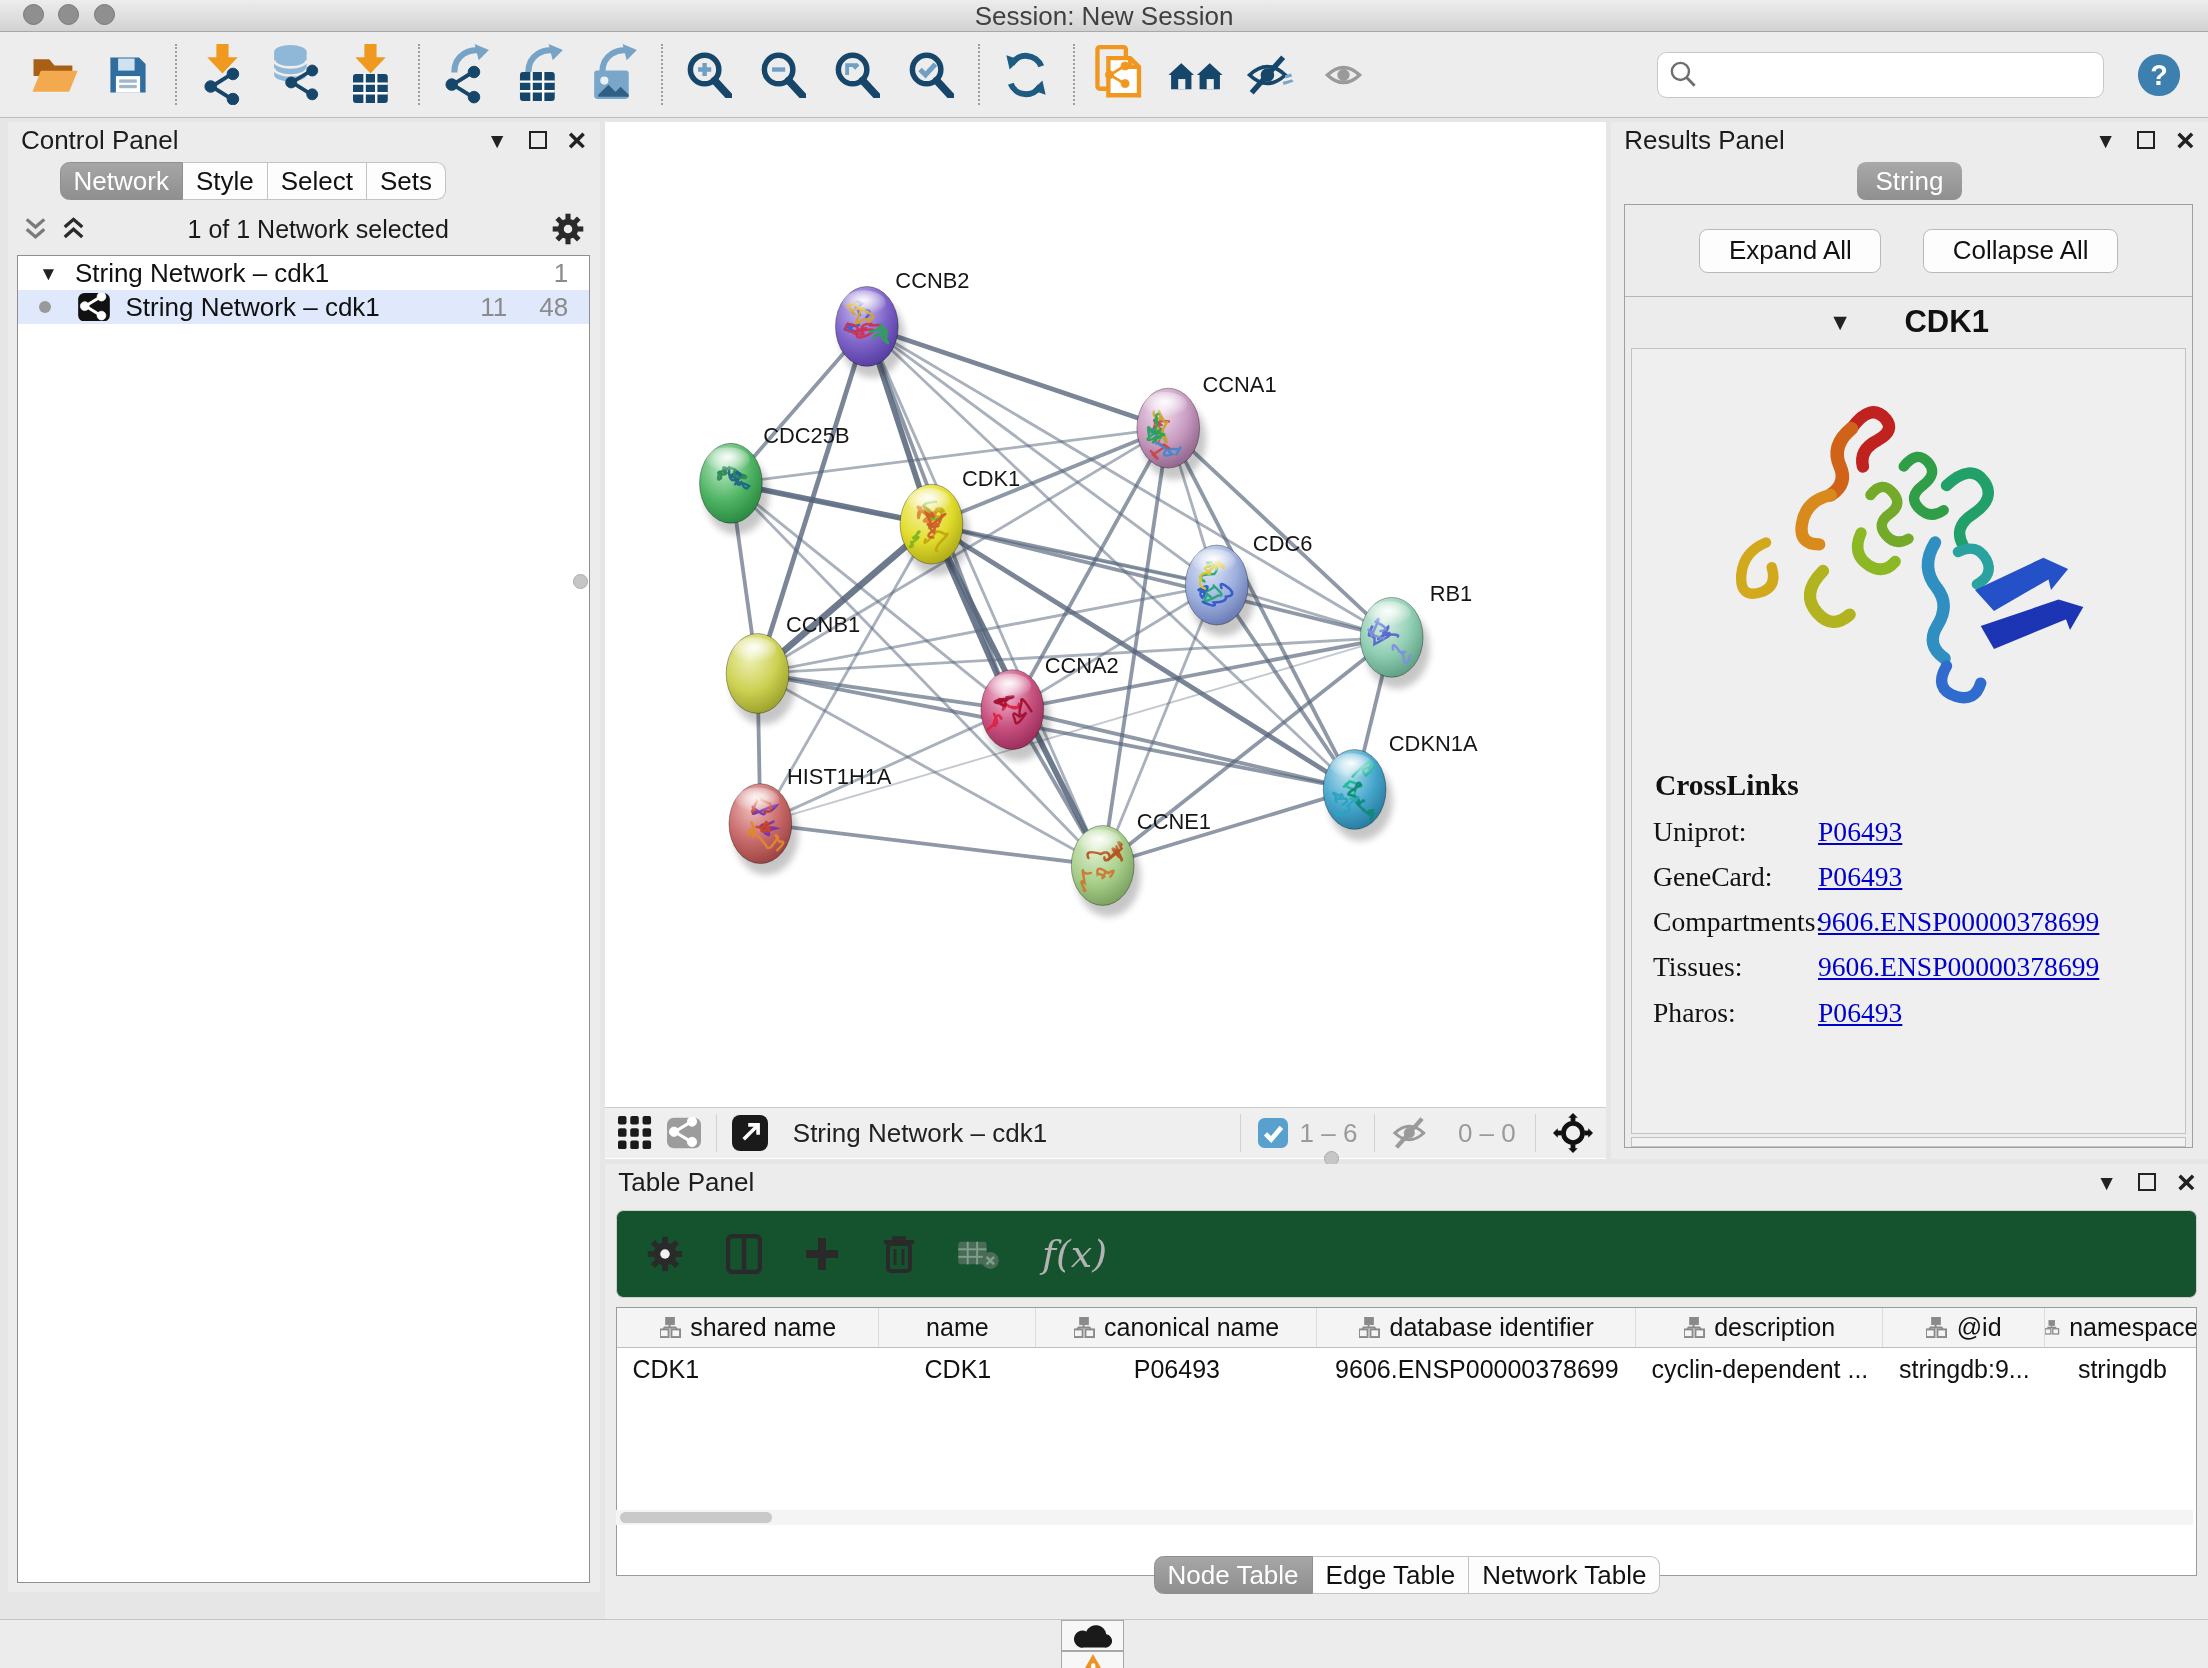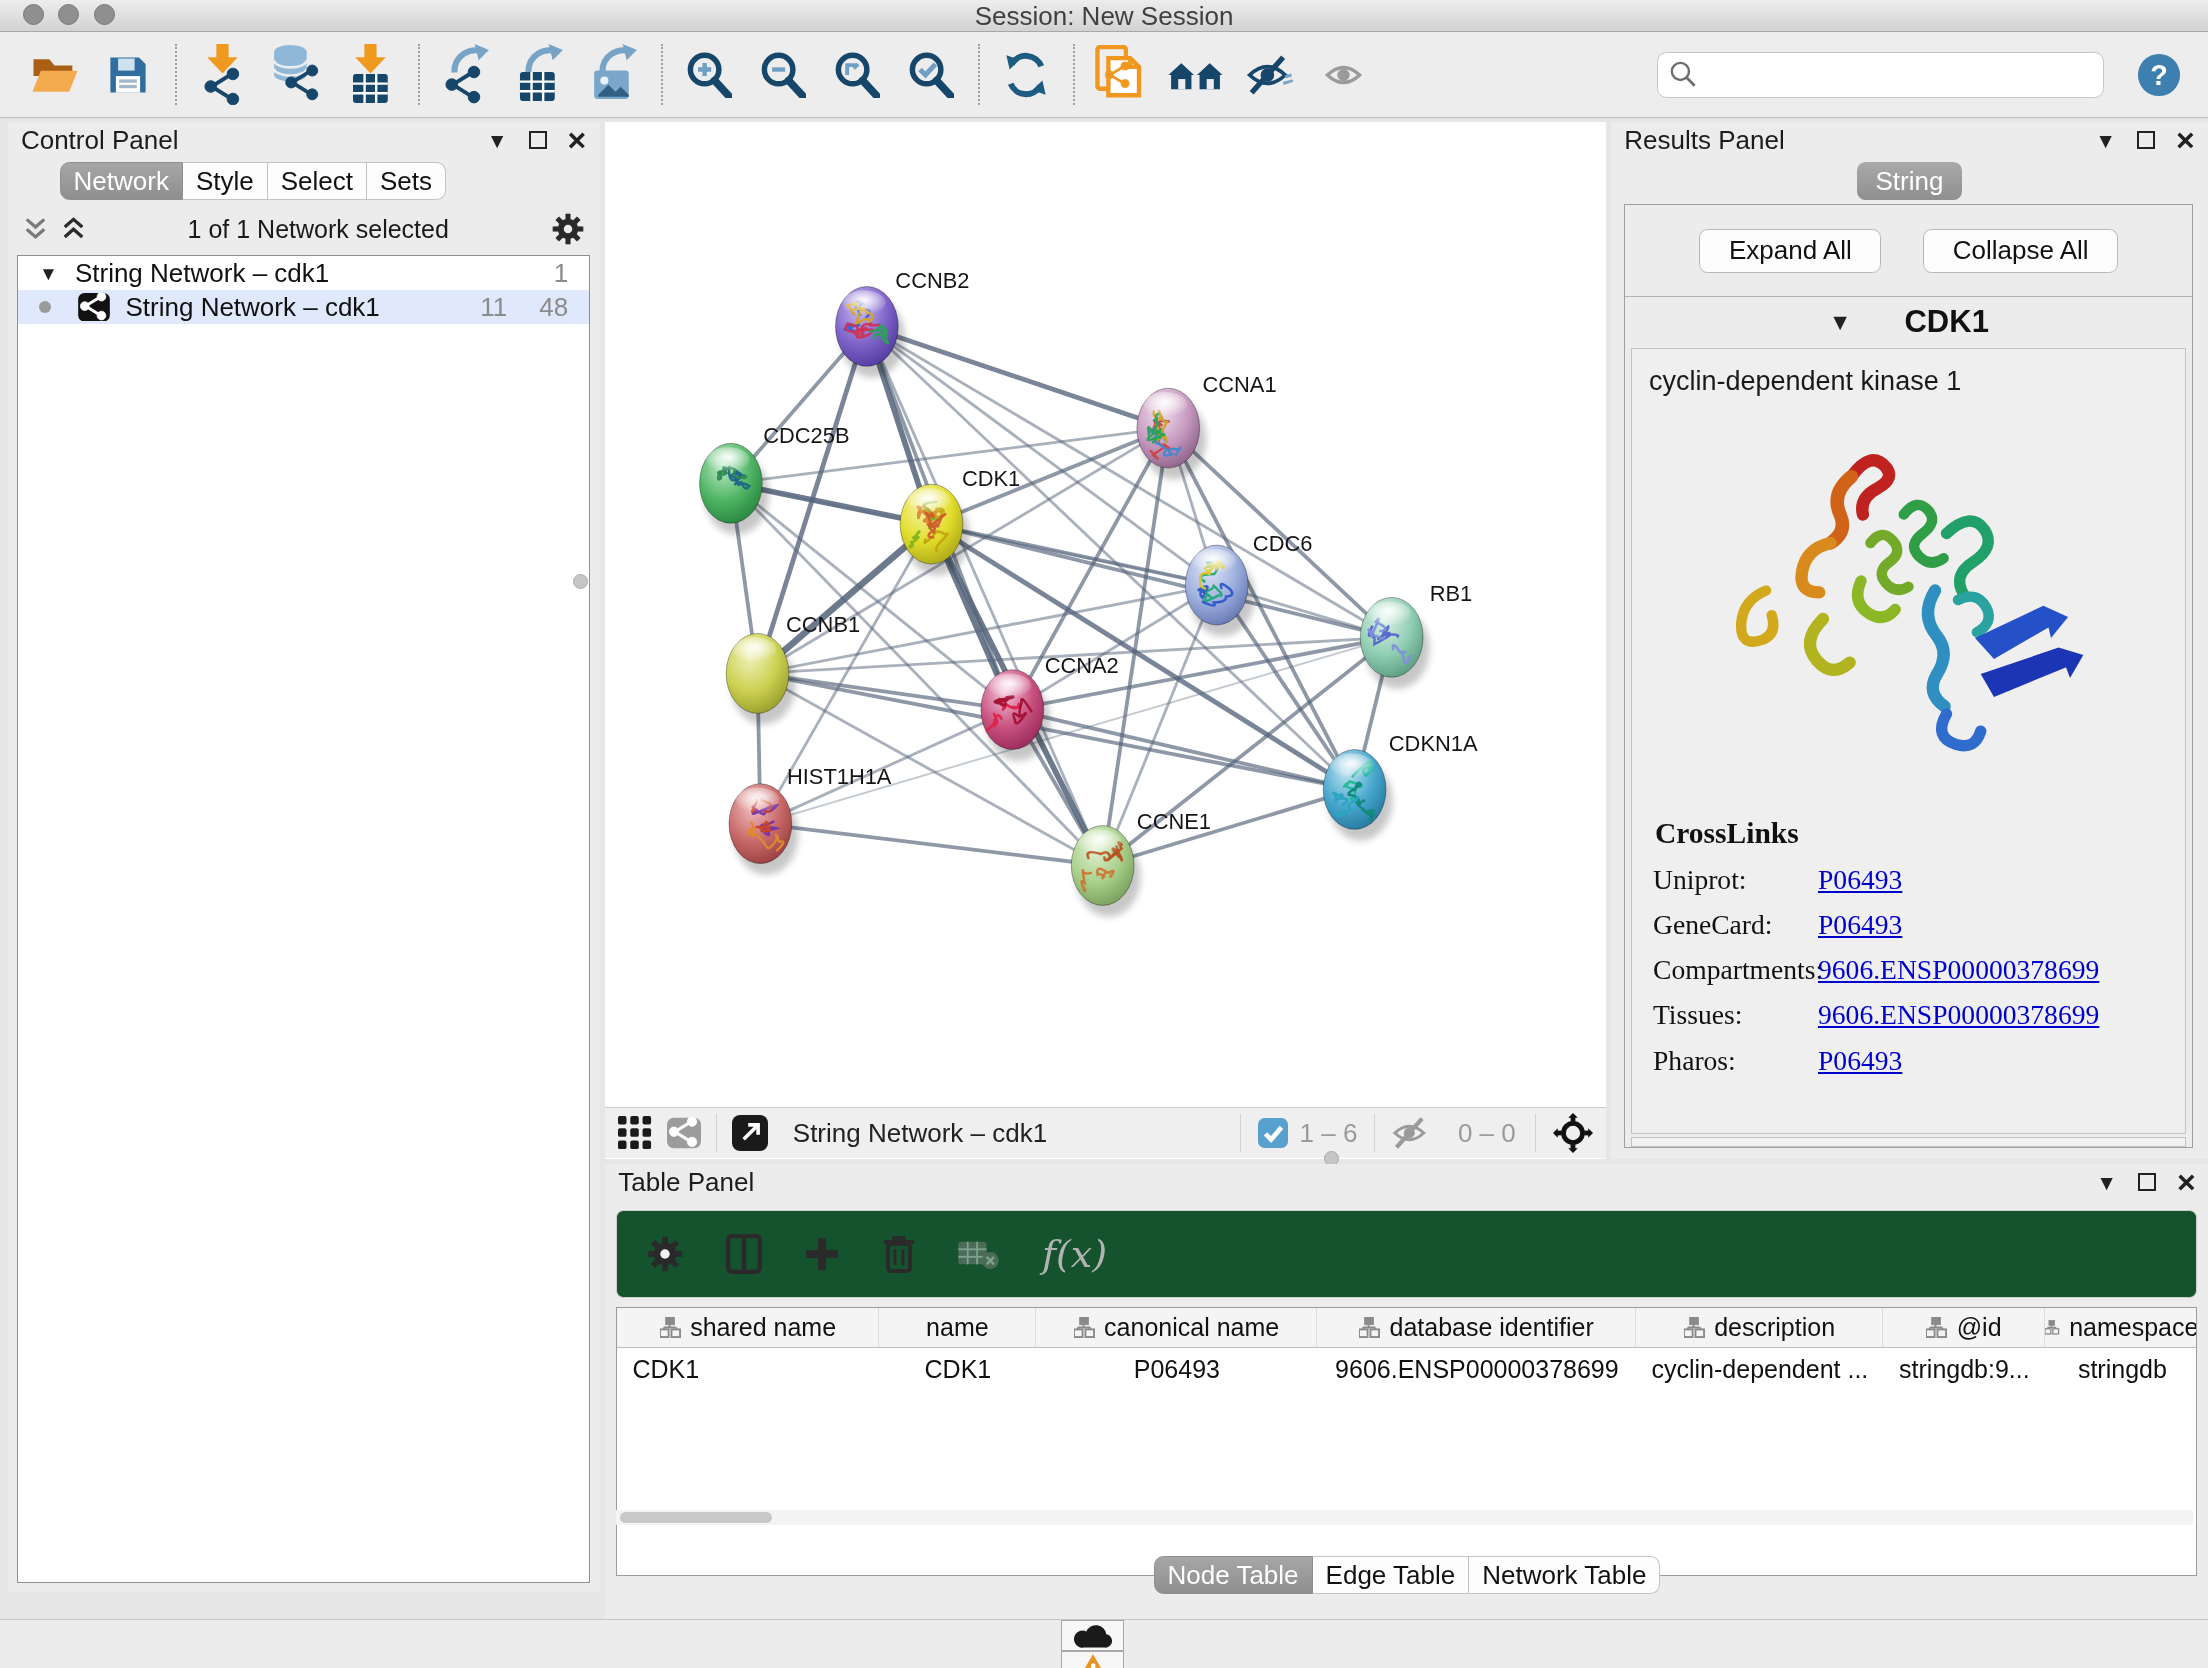--- a/index.html
+++ b/index.html
@@ -684,21 +684,20 @@
   <div id="results-box">
     <div style="position:absolute; left:0; top:0; width:100%; height:91px; display:flex; align-items:center; justify-content:center; gap:42px;">
       <button class="rbtn">Expand All</button>
       <button class="rbtn">Collapse All</button>
     </div>
     <div id="cdk1-row">
       <span class="tri" style="font-size:23px;">▼</span>
       <span id="cdk1-title">CDK1</span>
     </div>
     <div id="results-content">
-      <div id="gene-desc">cyclin-dependent kinase 1</div>
       <svg width="399" height="380" viewBox="0 0 420 400" style="display:block; margin:13.3px auto 0;">
         <g fill="none" stroke-linecap="round">
           <path d="M150 70 q20 -28 36 -10 q10 12 -8 22 q-20 10 -16 28" stroke="#c0231f" stroke-width="13"></path>
           <path d="M150 70 q-22 18 -12 40 q8 18 -10 30" stroke="#d06318" stroke-width="14"></path>
           <path d="M128 140 q-26 6 -30 30 q-4 22 18 22" stroke="#d98a1c" stroke-width="13"></path>
           <path d="M60 190 q-24 10 -26 34 q-2 26 22 18 q16 -6 10 -26" stroke="#d2a81c" stroke-width="11"></path>
           <path d="M120 220 q-24 24 -6 44 q16 18 34 2" stroke="#b1b31f" stroke-width="13"></path>
           <path d="M160 180 q-10 22 8 34 q16 10 28 -4" stroke="#8cb825" stroke-width="12"></path>
           <path d="M170 140 q12 -16 24 -2 q10 12 -4 22 q-14 10 -4 22 q10 12 24 4" stroke="#74aa2a" stroke-width="11"></path>
           <path d="M205 110 q14 -18 26 -4 q10 12 -6 24 q-16 12 -4 24 q12 12 26 2" stroke="#2f9e47" stroke-width="11"></path>

